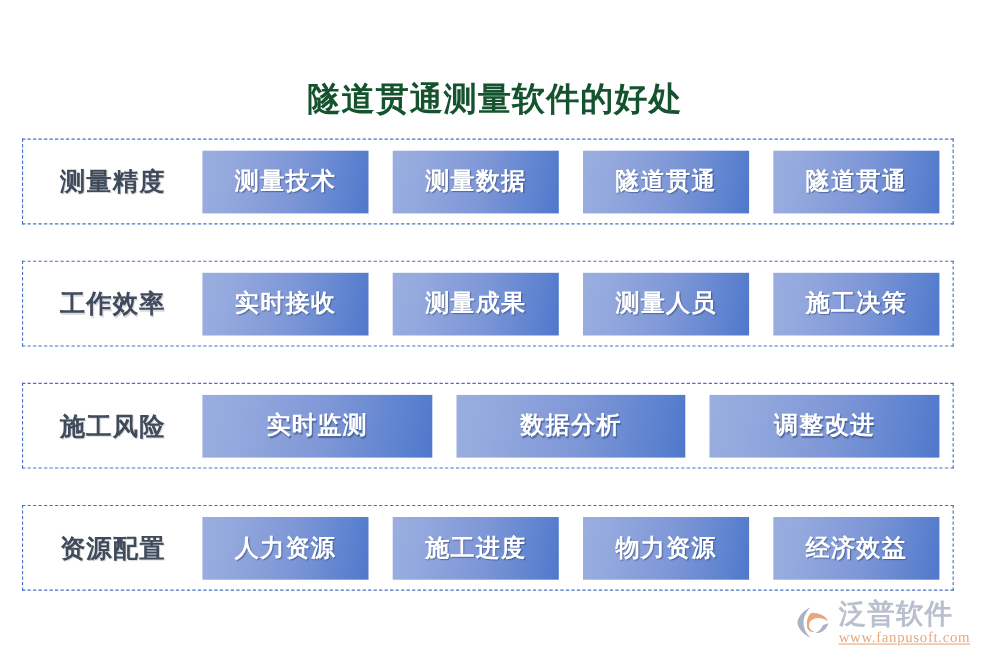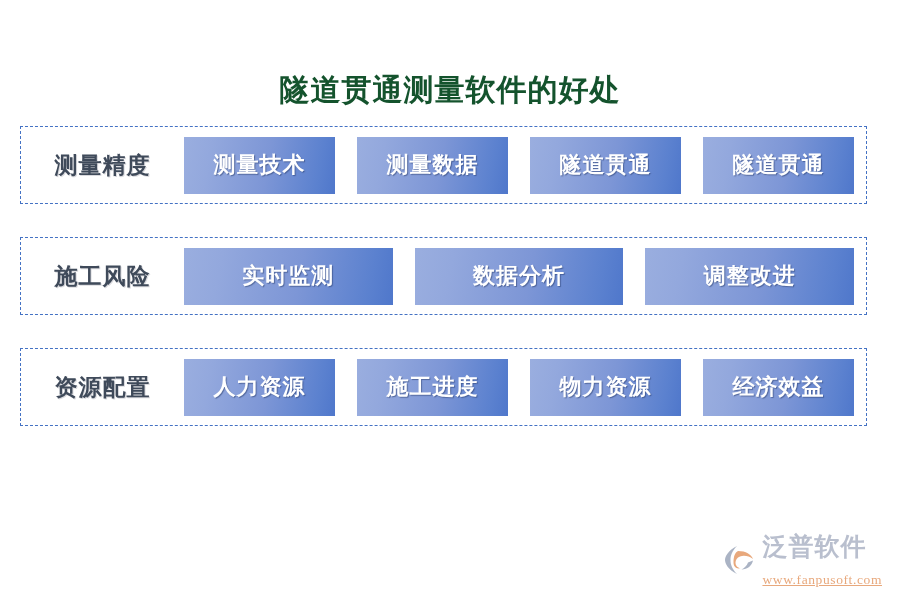--- a/index.html
+++ b/index.html
@@ -99,21 +99,20 @@
     width: 34px;
     height: 34px;
     flex: 0 0 34px;
     position: relative;
   }
   #logo-textwrap {
     display: flex;
     flex-direction: column;
     align-items: flex-start;
     line-height: 1;
-    gap: 12px;
   }
   #logo-name {
     font-size: 25px;
     font-weight: bold;
     color: #b9bfce;
     letter-spacing: 1px;
     font-family: "Liberation Serif", "DejaVu Serif", serif;
   }
   #logo-url {
     margin-top: 2px;
@@ -136,20 +135,29 @@
     <div class="row">
       <div class="row-label">测量精度</div>
       <div class="row-items">
         <div class="chip">测量技术</div>
         <div class="chip">测量数据</div>
         <div class="chip">隧道贯通</div>
         <div class="chip">隧道贯通</div>
       </div>
     </div>
 
+    <div class="row">
+      <div class="row-label">工作效率</div>
+      <div class="row-items">
+        <div class="chip">实时接收</div>
+        <div class="chip">测量成果</div>
+        <div class="chip">测量人员</div>
+        <div class="chip">施工决策</div>
+      </div>
+    </div>
 
     <div class="row">
       <div class="row-label">施工风险</div>
       <div class="row-items">
         <div class="chip">实时监测</div>
         <div class="chip">数据分析</div>
         <div class="chip">调整改进</div>
       </div>
     </div>
 

